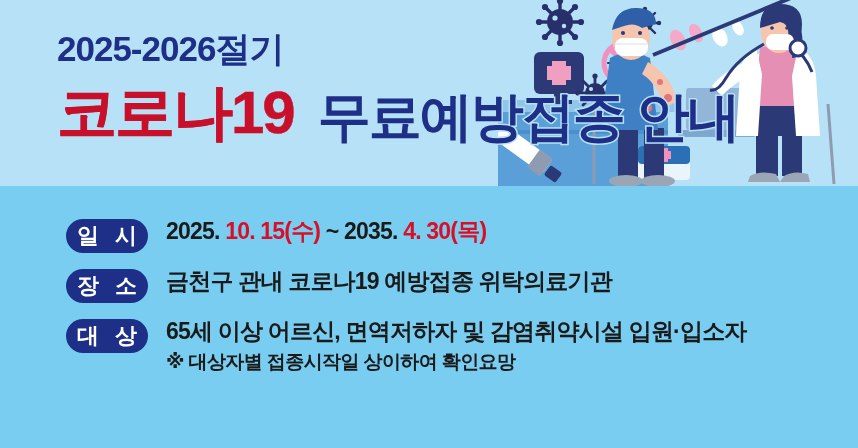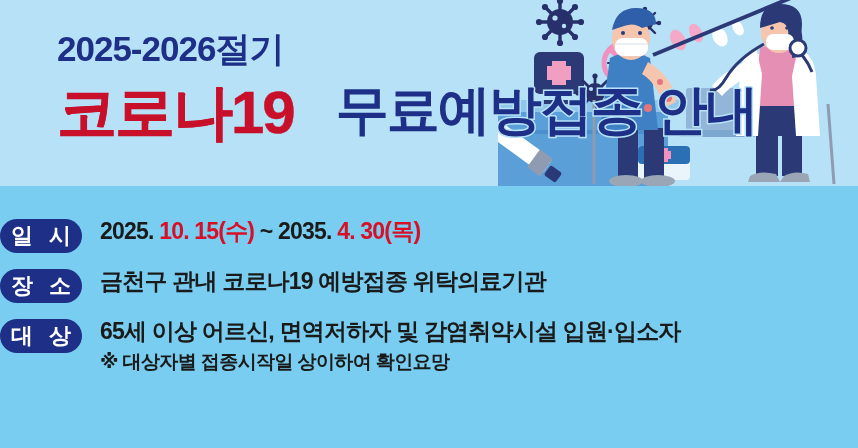--- a/index.html
+++ b/index.html
@@ -42,24 +42,23 @@
   .season {
     position:absolute; left:57px; top:31px;
     font-size:35px; font-weight:bold;
     color:#1d2f86;
     letter-spacing:-1px;
     line-height:1;
     white-space:nowrap;
   }
   .title-row {
     position:absolute; left:57px; top:83px;
-    display:flex; align-items:flex-start;
+    display:flex; align-items:flex-end;
     white-space:nowrap;
     line-height:1;
-    gap:18px;
   }
   .title-red {
     font-size:60px; font-weight:bold;
     color:#c8102a;
     letter-spacing:-2px;
     -webkit-text-stroke:0.5px #c8102a;
   }
   .title-blue {
     font-size:53px; font-weight:bold;
     color:#1d2f86;
@@ -71,20 +70,21 @@
 
   
   .info {
     position:absolute; left:0; top:200px;
     width:858px;
   }
   .row {
     display:flex;
     align-items:flex-start;
     margin-bottom:8px;
+    padding-left:66px;
   }
   .row-ilsi   { margin-top:17px; }
   .row-jangso { margin-top:14px; }
   .row-daesang{ margin-top:14px; }
 
   .pill {
     flex:0 0 auto;
     width:82px; height:34px;
     background:#1d2f86;
     border-radius:17px;

